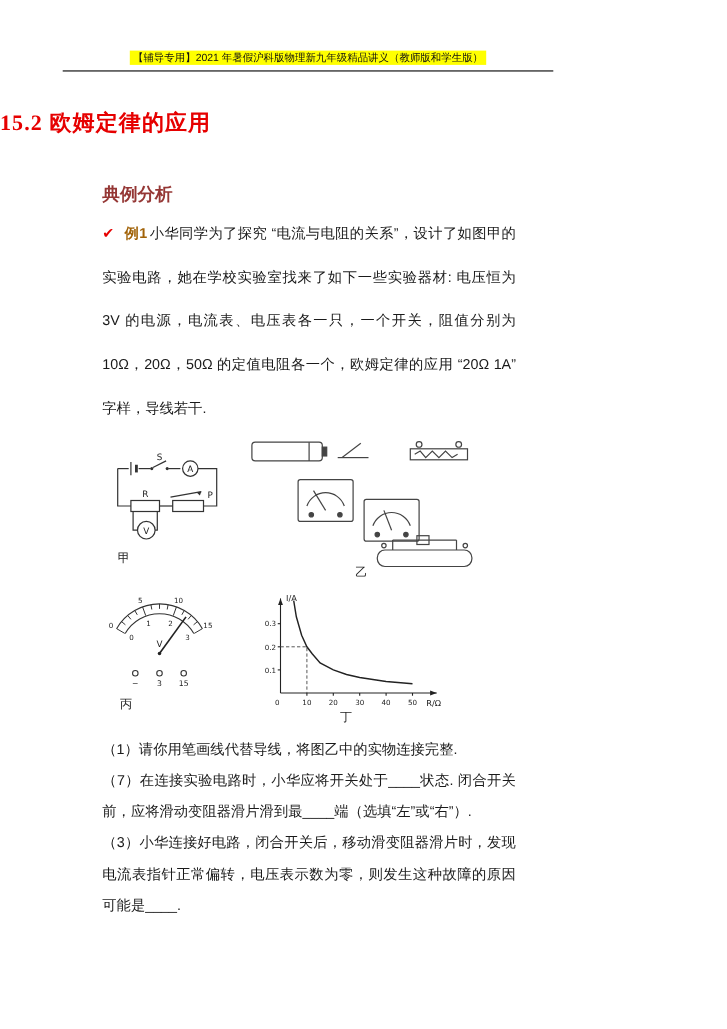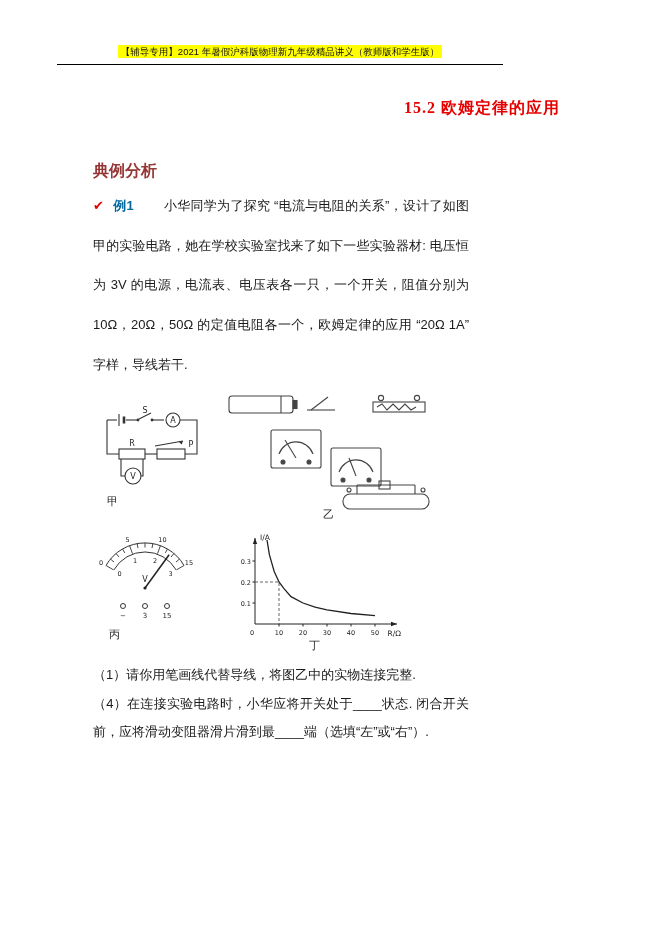--- a/index.html
+++ b/index.html
@@ -2,26 +2,26 @@
 <html><head>
 <meta charset="utf-8">
 <style>
   *{margin:0;padding:0;box-sizing:border-box}
   html,body{background:#fff}
   body{width:661px;height:935px;font-family:"Liberation Sans","DejaVu Sans",sans-serif;color:#1a1a1a}
   .page{position:relative;width:560px;height:935px;background:#fff;overflow:hidden}
   .header{padding-top:46px;text-align:center;font-size:9.5px;color:#111}
   .hl{background:#ffff00;padding:1px 3px}
   .rule{margin:5px 57px 0 57px;border-bottom:1.6px solid #000}
-  .title{margin-top:33px;text-align:right;color:#e60000;font-size:16px;font-weight:bold;
+  .title{margin-top:33px;text-align:left;color:#e60000;font-size:20px;font-weight:bold;
          font-family:"Liberation Serif","DejaVu Serif",serif;letter-spacing:1px}
   .section{margin:42px 0 0 93px;color:#953735;font-size:16px;font-weight:bold}
   .example{margin:4px 91px 0 93px;font-size:13px;line-height:3.05;text-align:justify}
   .check{color:#e60000;margin-right:9px}
-  .exlabel{color:#0369a1;font-weight:bold;margin-right:30px}
+  .exlabel{color:#a16207;font-weight:bold;margin-right:2px}
   .figures{margin:4px 0 0 93px}
   .fig-row{display:flex;align-items:flex-start}
   .fig-row.row2{margin-top:6px}
   .fig-svg{overflow:visible;flex:0 0 auto}
   svg text{font-family:"DejaVu Sans","Liberation Sans",sans-serif;fill:#222}
   .questions{margin:10px 91px 12px 93px;font-size:13px}
   .questions p{line-height:2.18;text-align:justify}
 </style>
 </head>
 <body>
@@ -184,16 +184,17 @@
         <text x="148" y="108.5" font-size="6.5" text-anchor="middle">50</text>
         <text x="33" y="14" font-size="7.5">I/A</text>
         <text x="174" y="110" font-size="7.5" text-anchor="end">R/Ω</text>
         <text x="82" y="123" font-size="11">丁</text>
       </svg>
     </div>
   </div>
 
   <div class="questions">
     <p>（1）请你用笔画线代替导线，将图乙中的实物连接完整.</p>
-    <p>（4）在连接实验电路时，小华应将开关处于____状态. 闭合开关前，应将滑动变阻器滑片滑到最____端（选填“左”或“右”）.</p>
+    <p>（7）在连接实验电路时，小华应将开关处于____状态. 闭合开关前，应将滑动变阻器滑片滑到最____端（选填“左”或“右”）.</p>
+    <p>（3）小华连接好电路，闭合开关后，移动滑变阻器滑片时，发现电流表指针正常偏转，电压表示数为零，则发生这种故障的原因可能是____.</p>
   </div>
 
 </div>
 
 </body></html>

